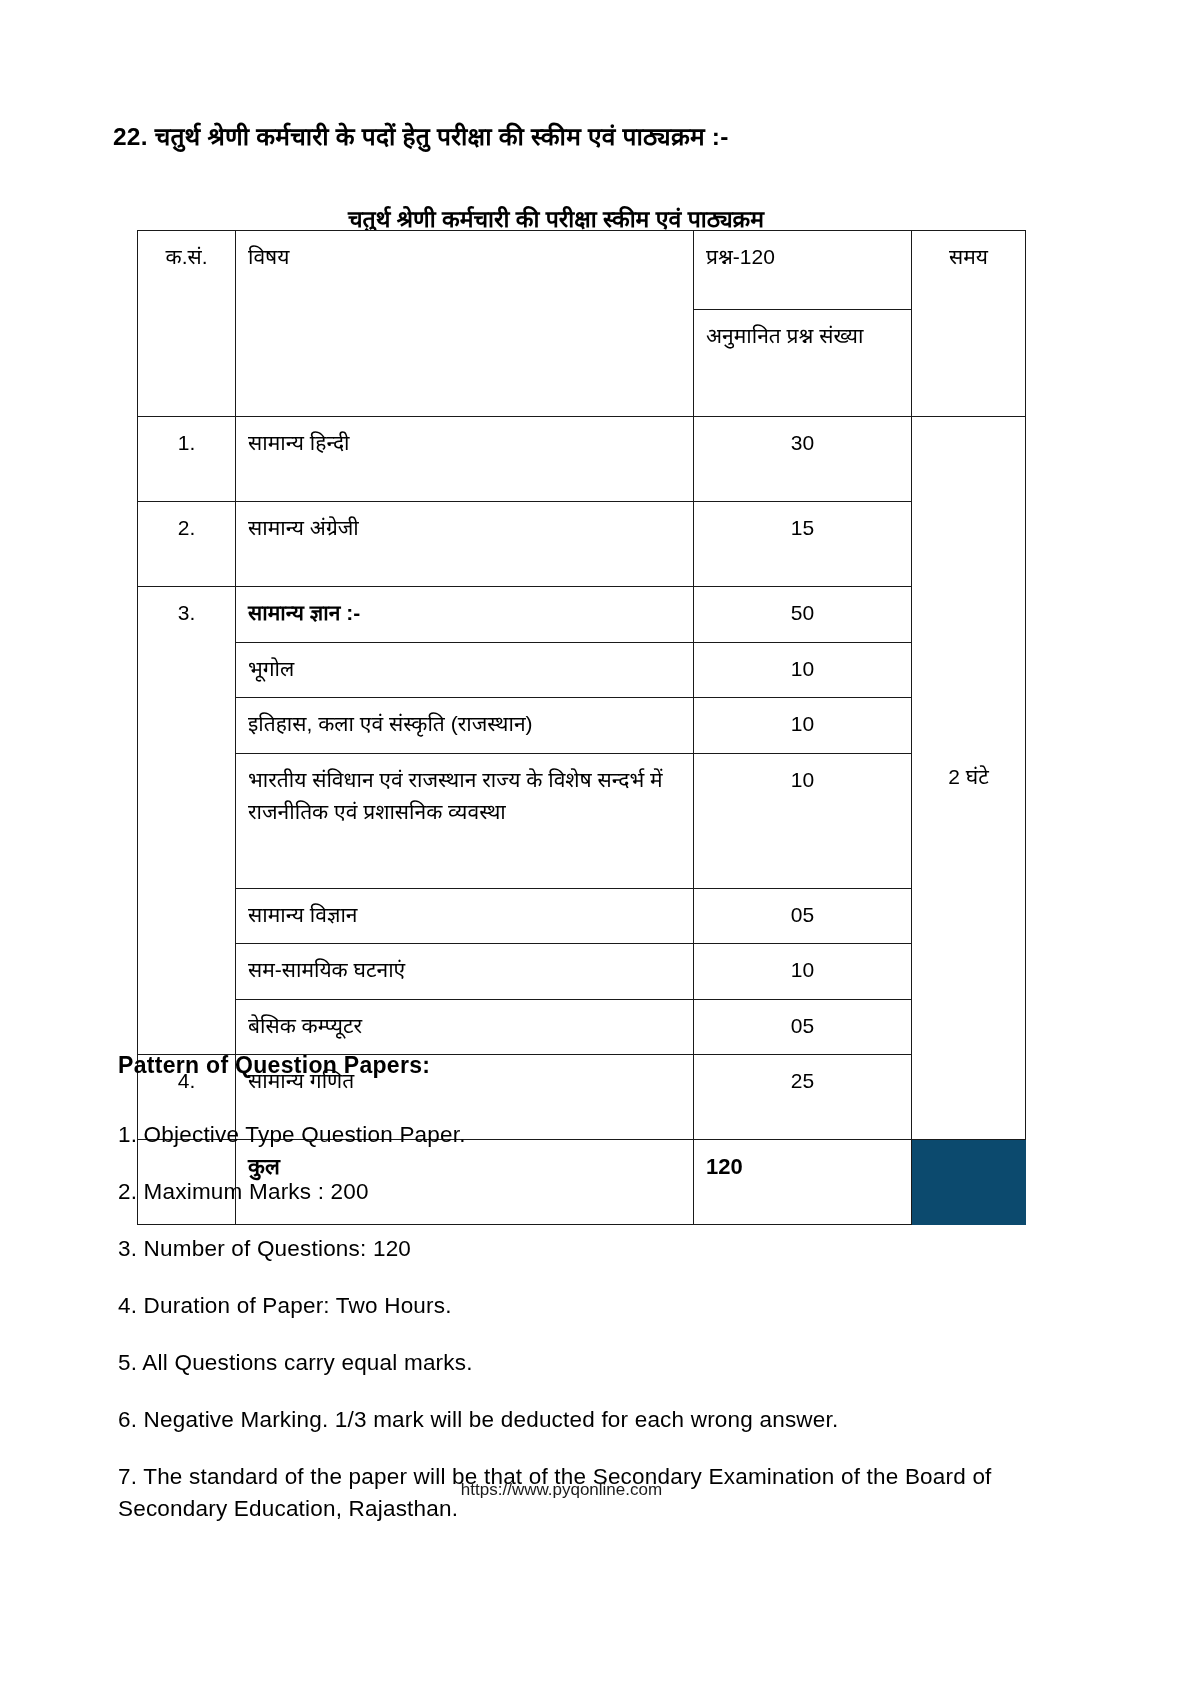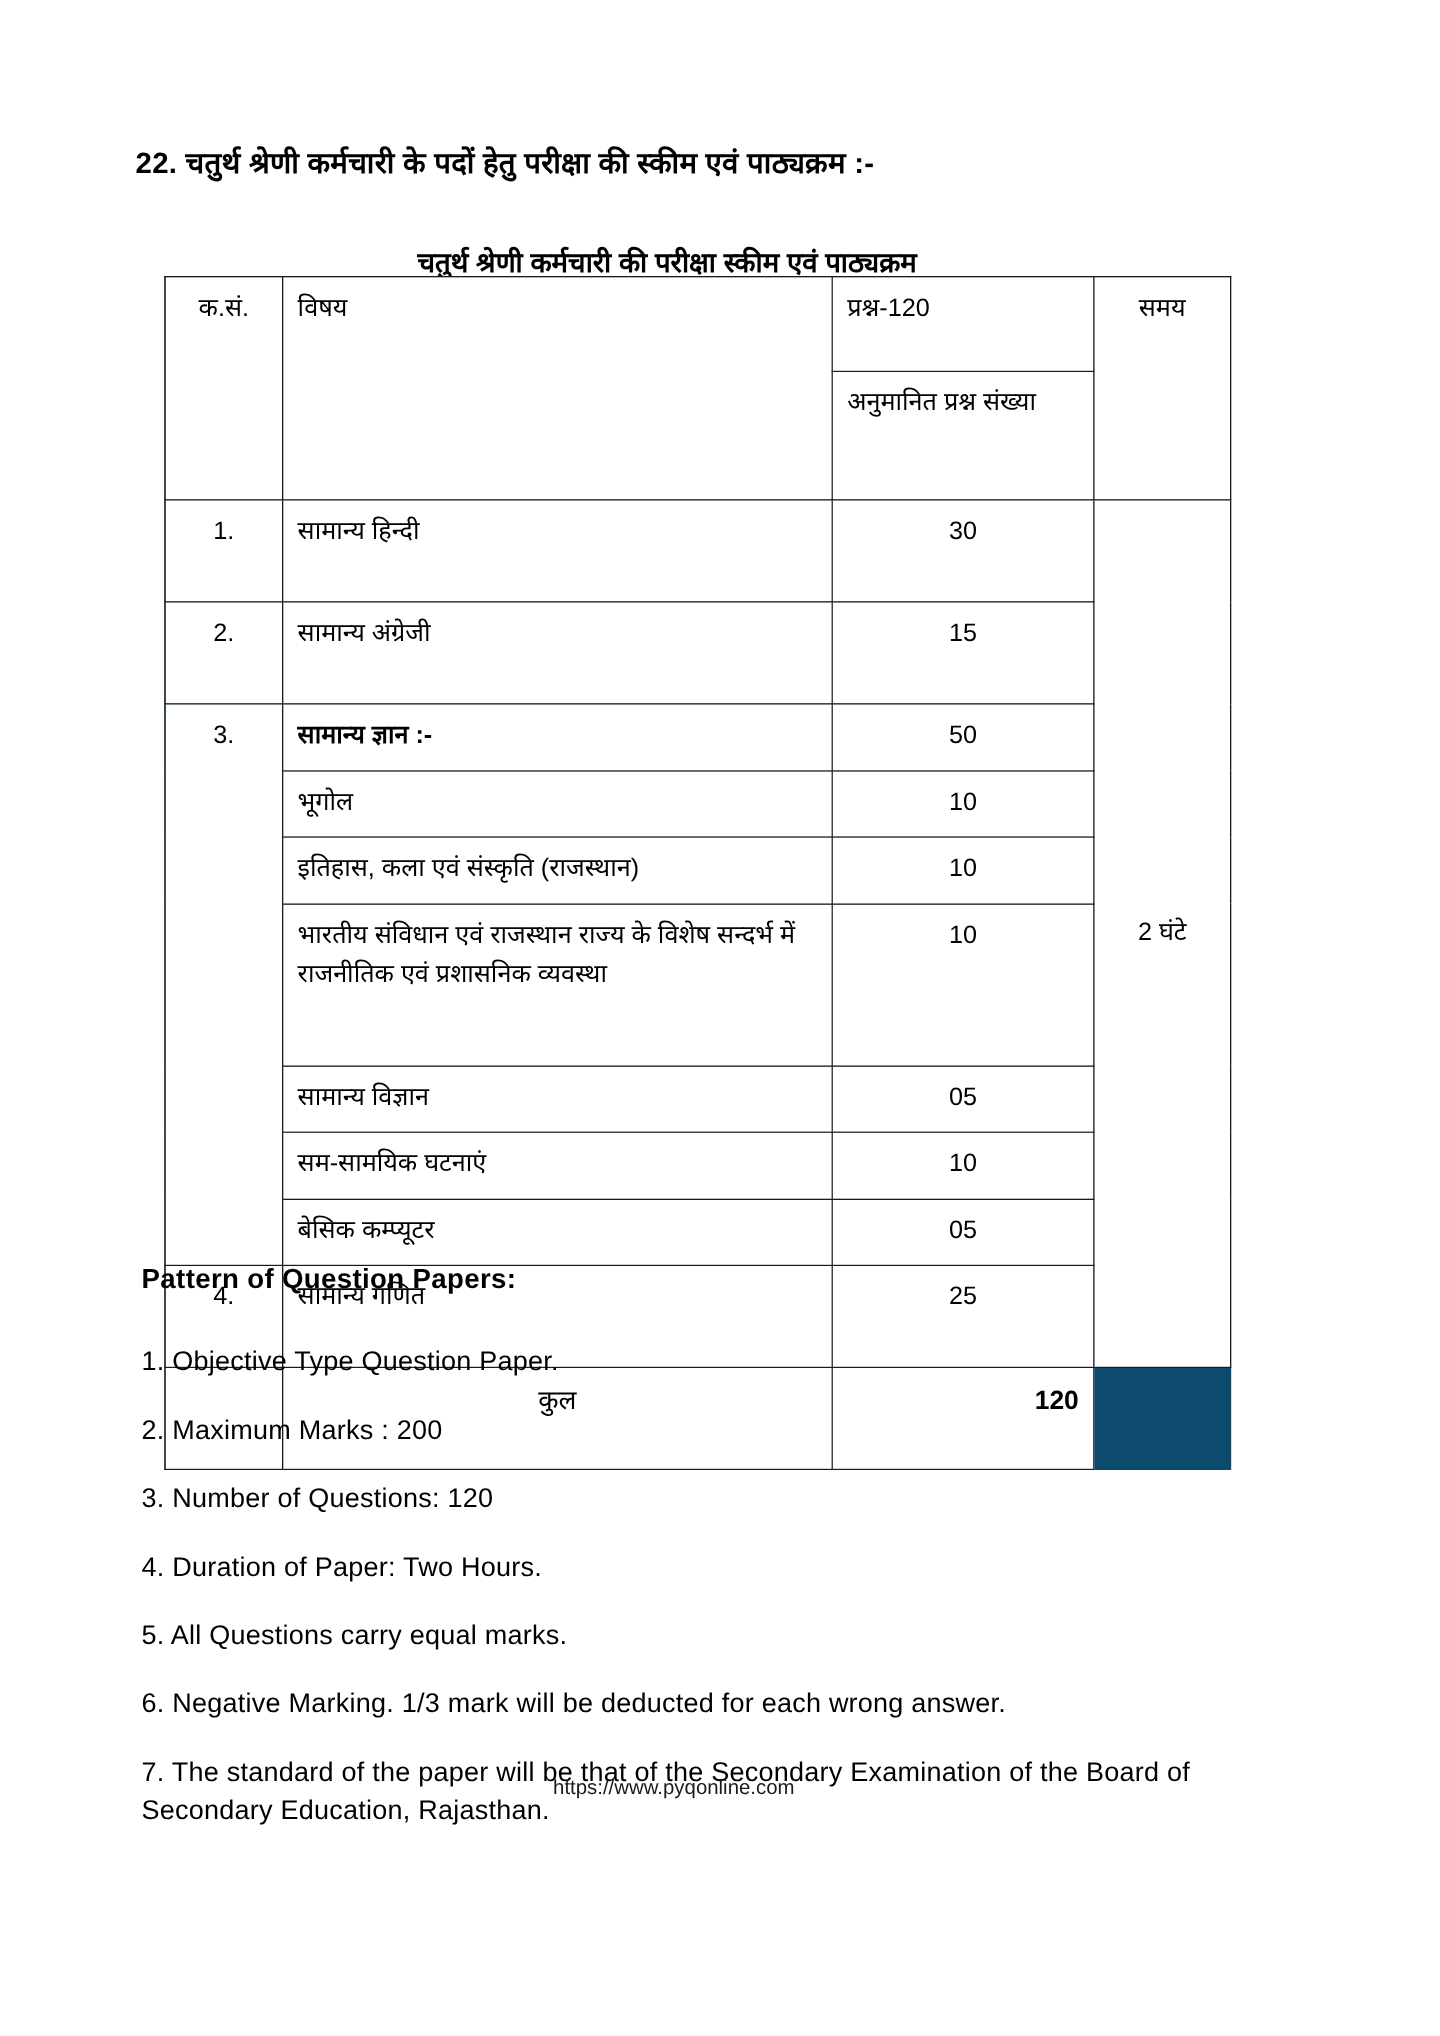--- a/index.html
+++ b/index.html
@@ -90,26 +90,25 @@
   .hdr-sub  { height: 84px; }
 
   td.bold-sub { font-weight: bold; }
 
   td.time-cell {
     vertical-align: middle;
     text-align: center;
     font-size: 21px;
   }
   td.total-label {
-    text-align: center;
-    font-weight: normal;
+    font-weight: bold;
     font-size: 22px;
   }
   td.total-value {
-    text-align: right;
+    text-align: left;
     font-weight: bold;
     font-size: 22px;
   }
   td.tall-row { height: 112px; }
   .row-pad { height: 62px; }
 
   
   .pattern-block {
     position: absolute;
     left: 118px;

